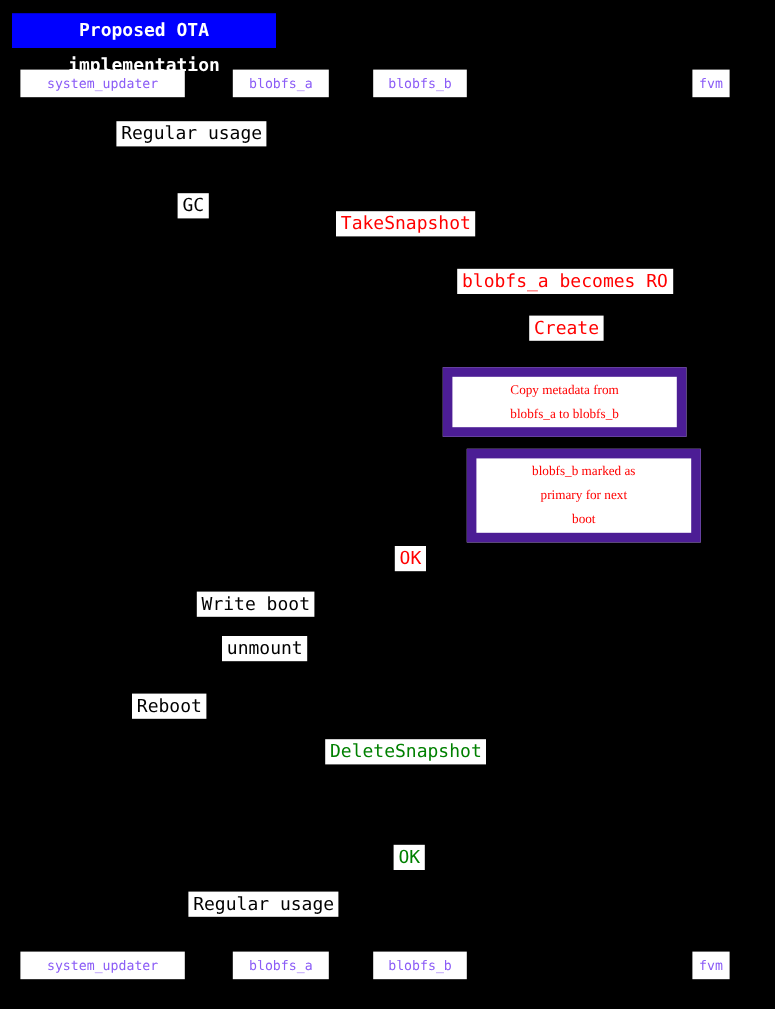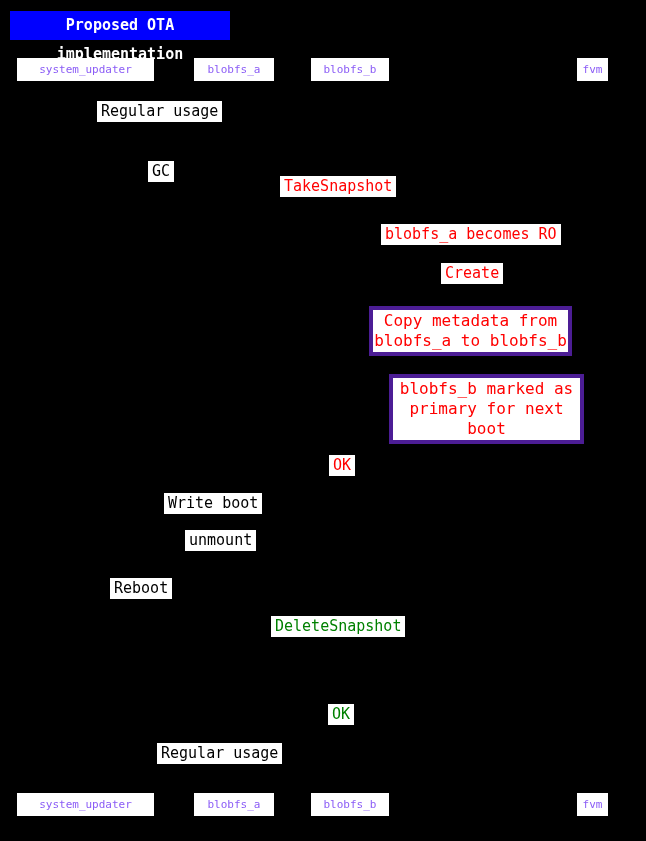--- a/index.html
+++ b/index.html
@@ -32,27 +32,28 @@
     position:absolute;
     background:#fff;
     font-size:15px;
     line-height:19px;
     padding:1px 4px;
     white-space:pre;
   }
   .note{
     position:absolute;
     background:#fff;
-    border:4px solid #4c1d95;
+    border:8px solid #4c1d95;
     box-sizing:border-box;
-    font-size:16px;
+    font-size:11px;
     line-height:20px;
     padding:1px 0;
     text-align:center;
     white-space:pre-line;
+    font-family:Liberation Serif, serif;
   }
   .c-black{color:#000;}
   .c-red{color:#ff0000;}
   .c-green{color:#008000;}
 </style>
 </head>
 <body>
 
 <div id="canvas">
 

